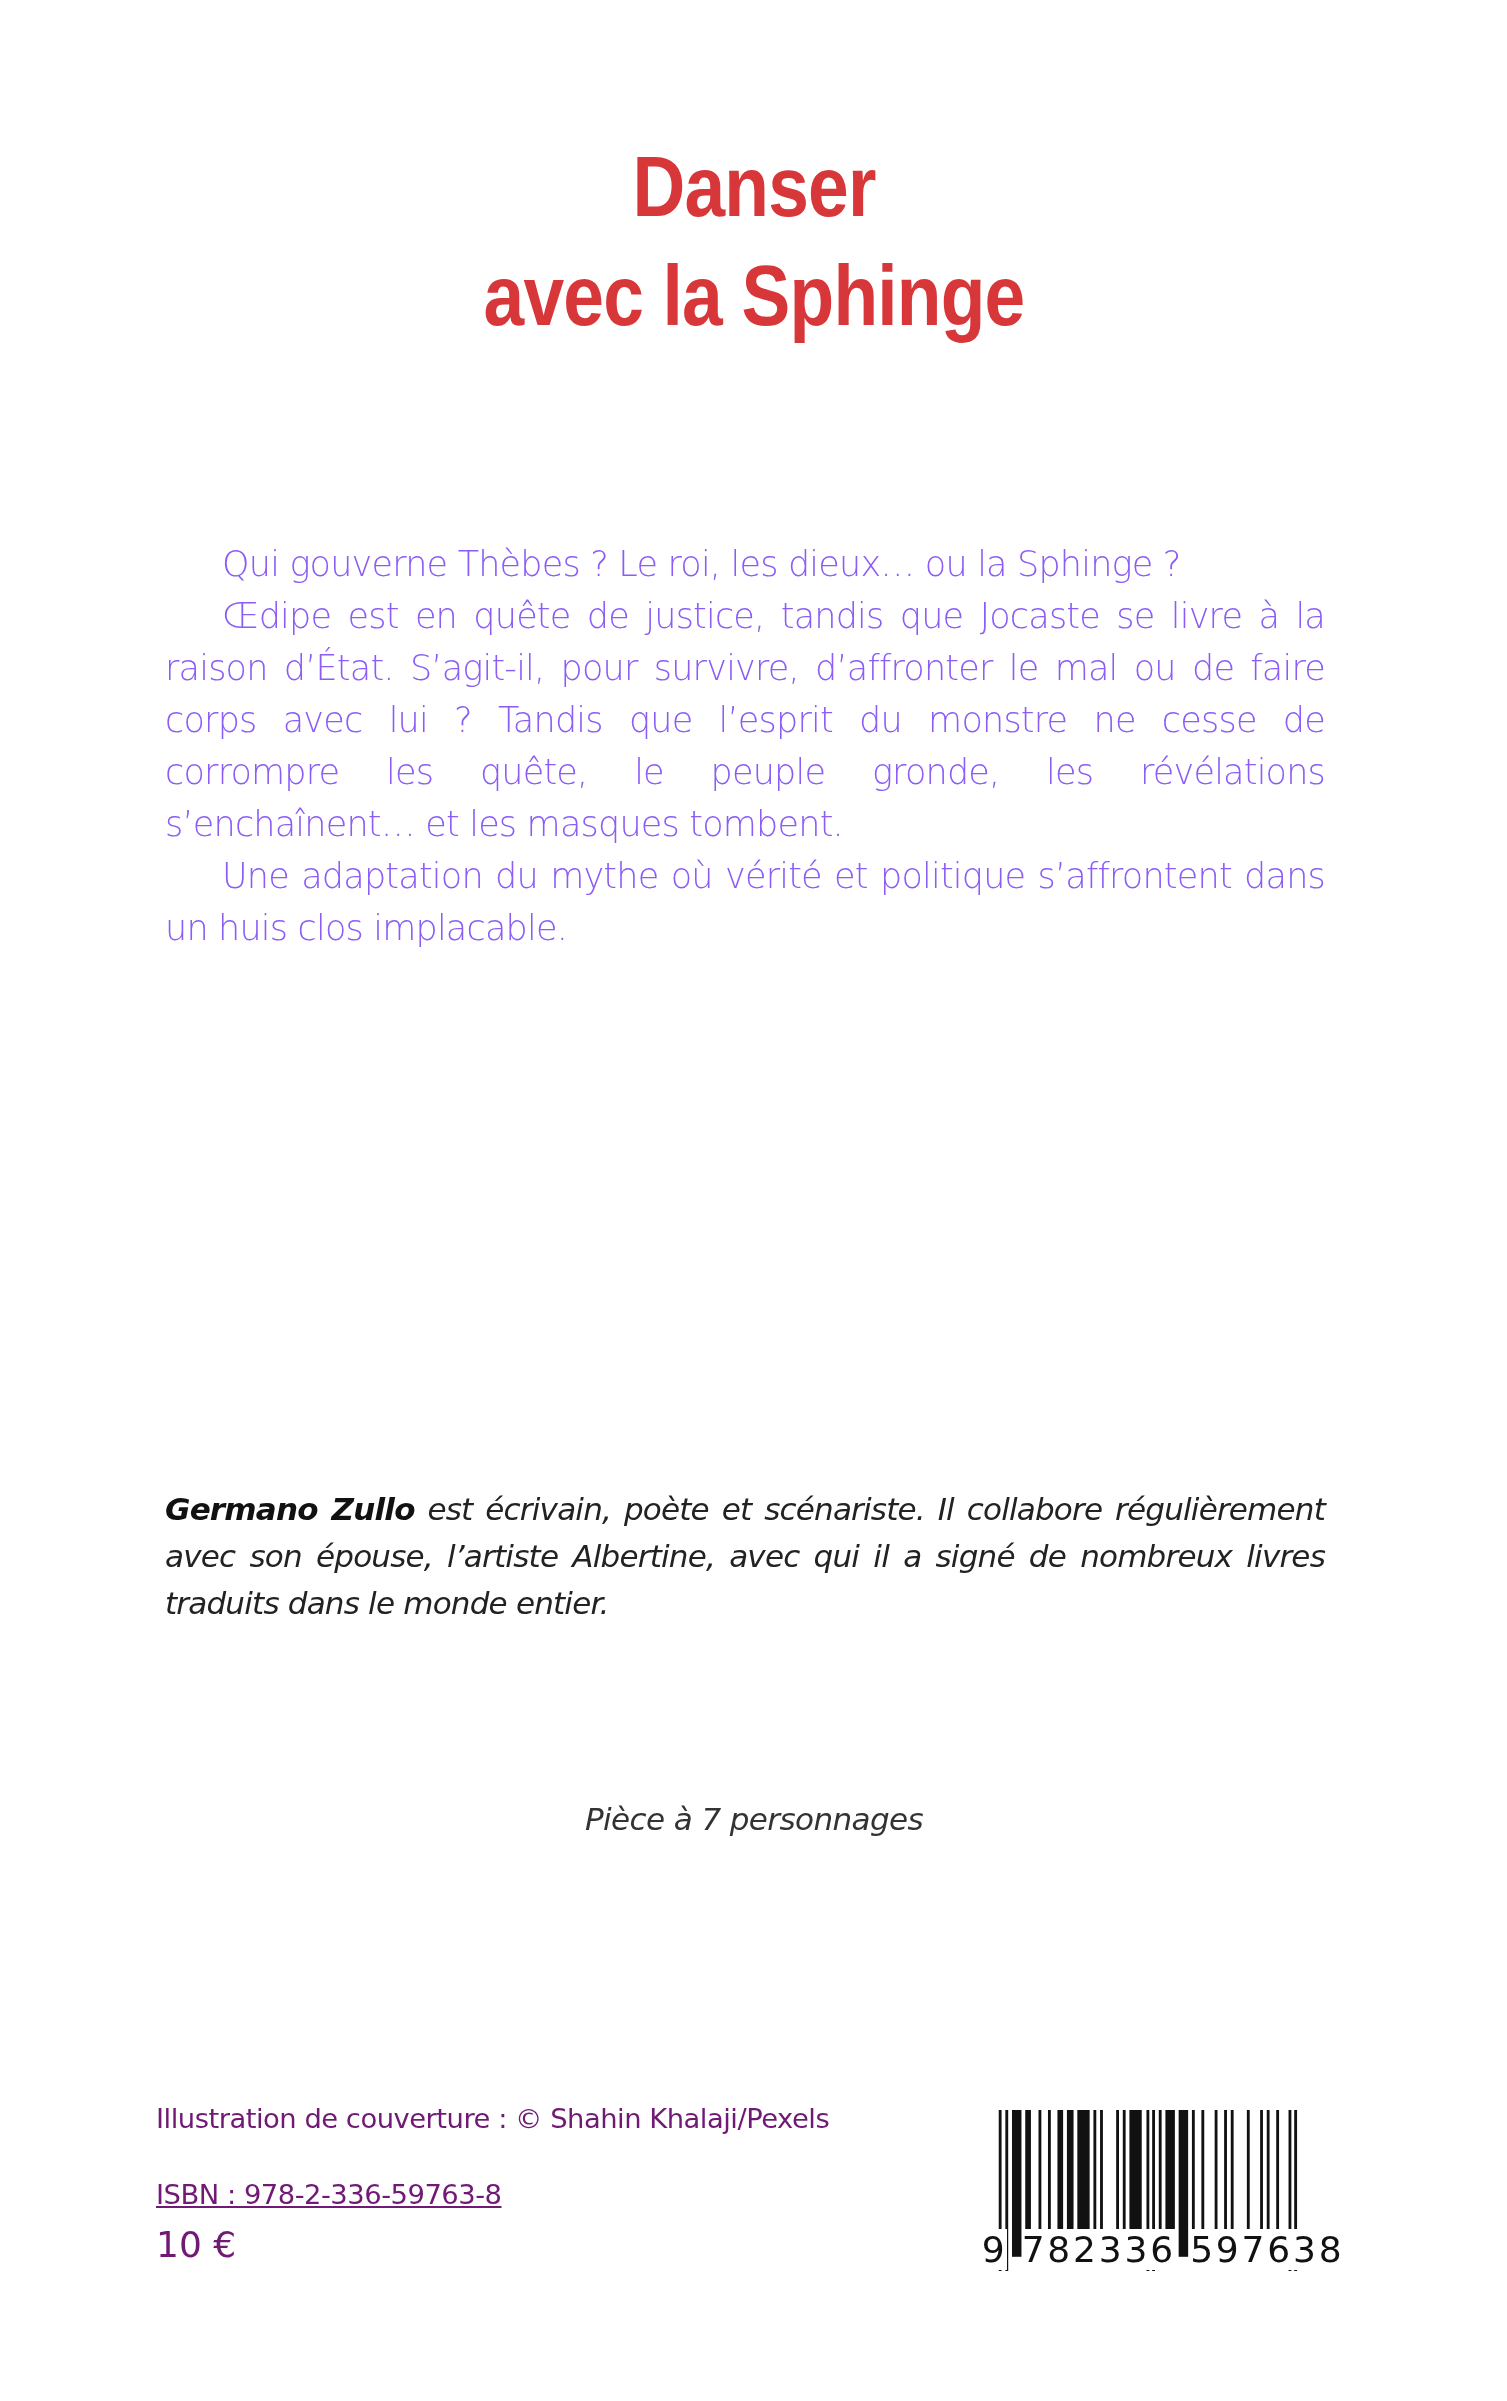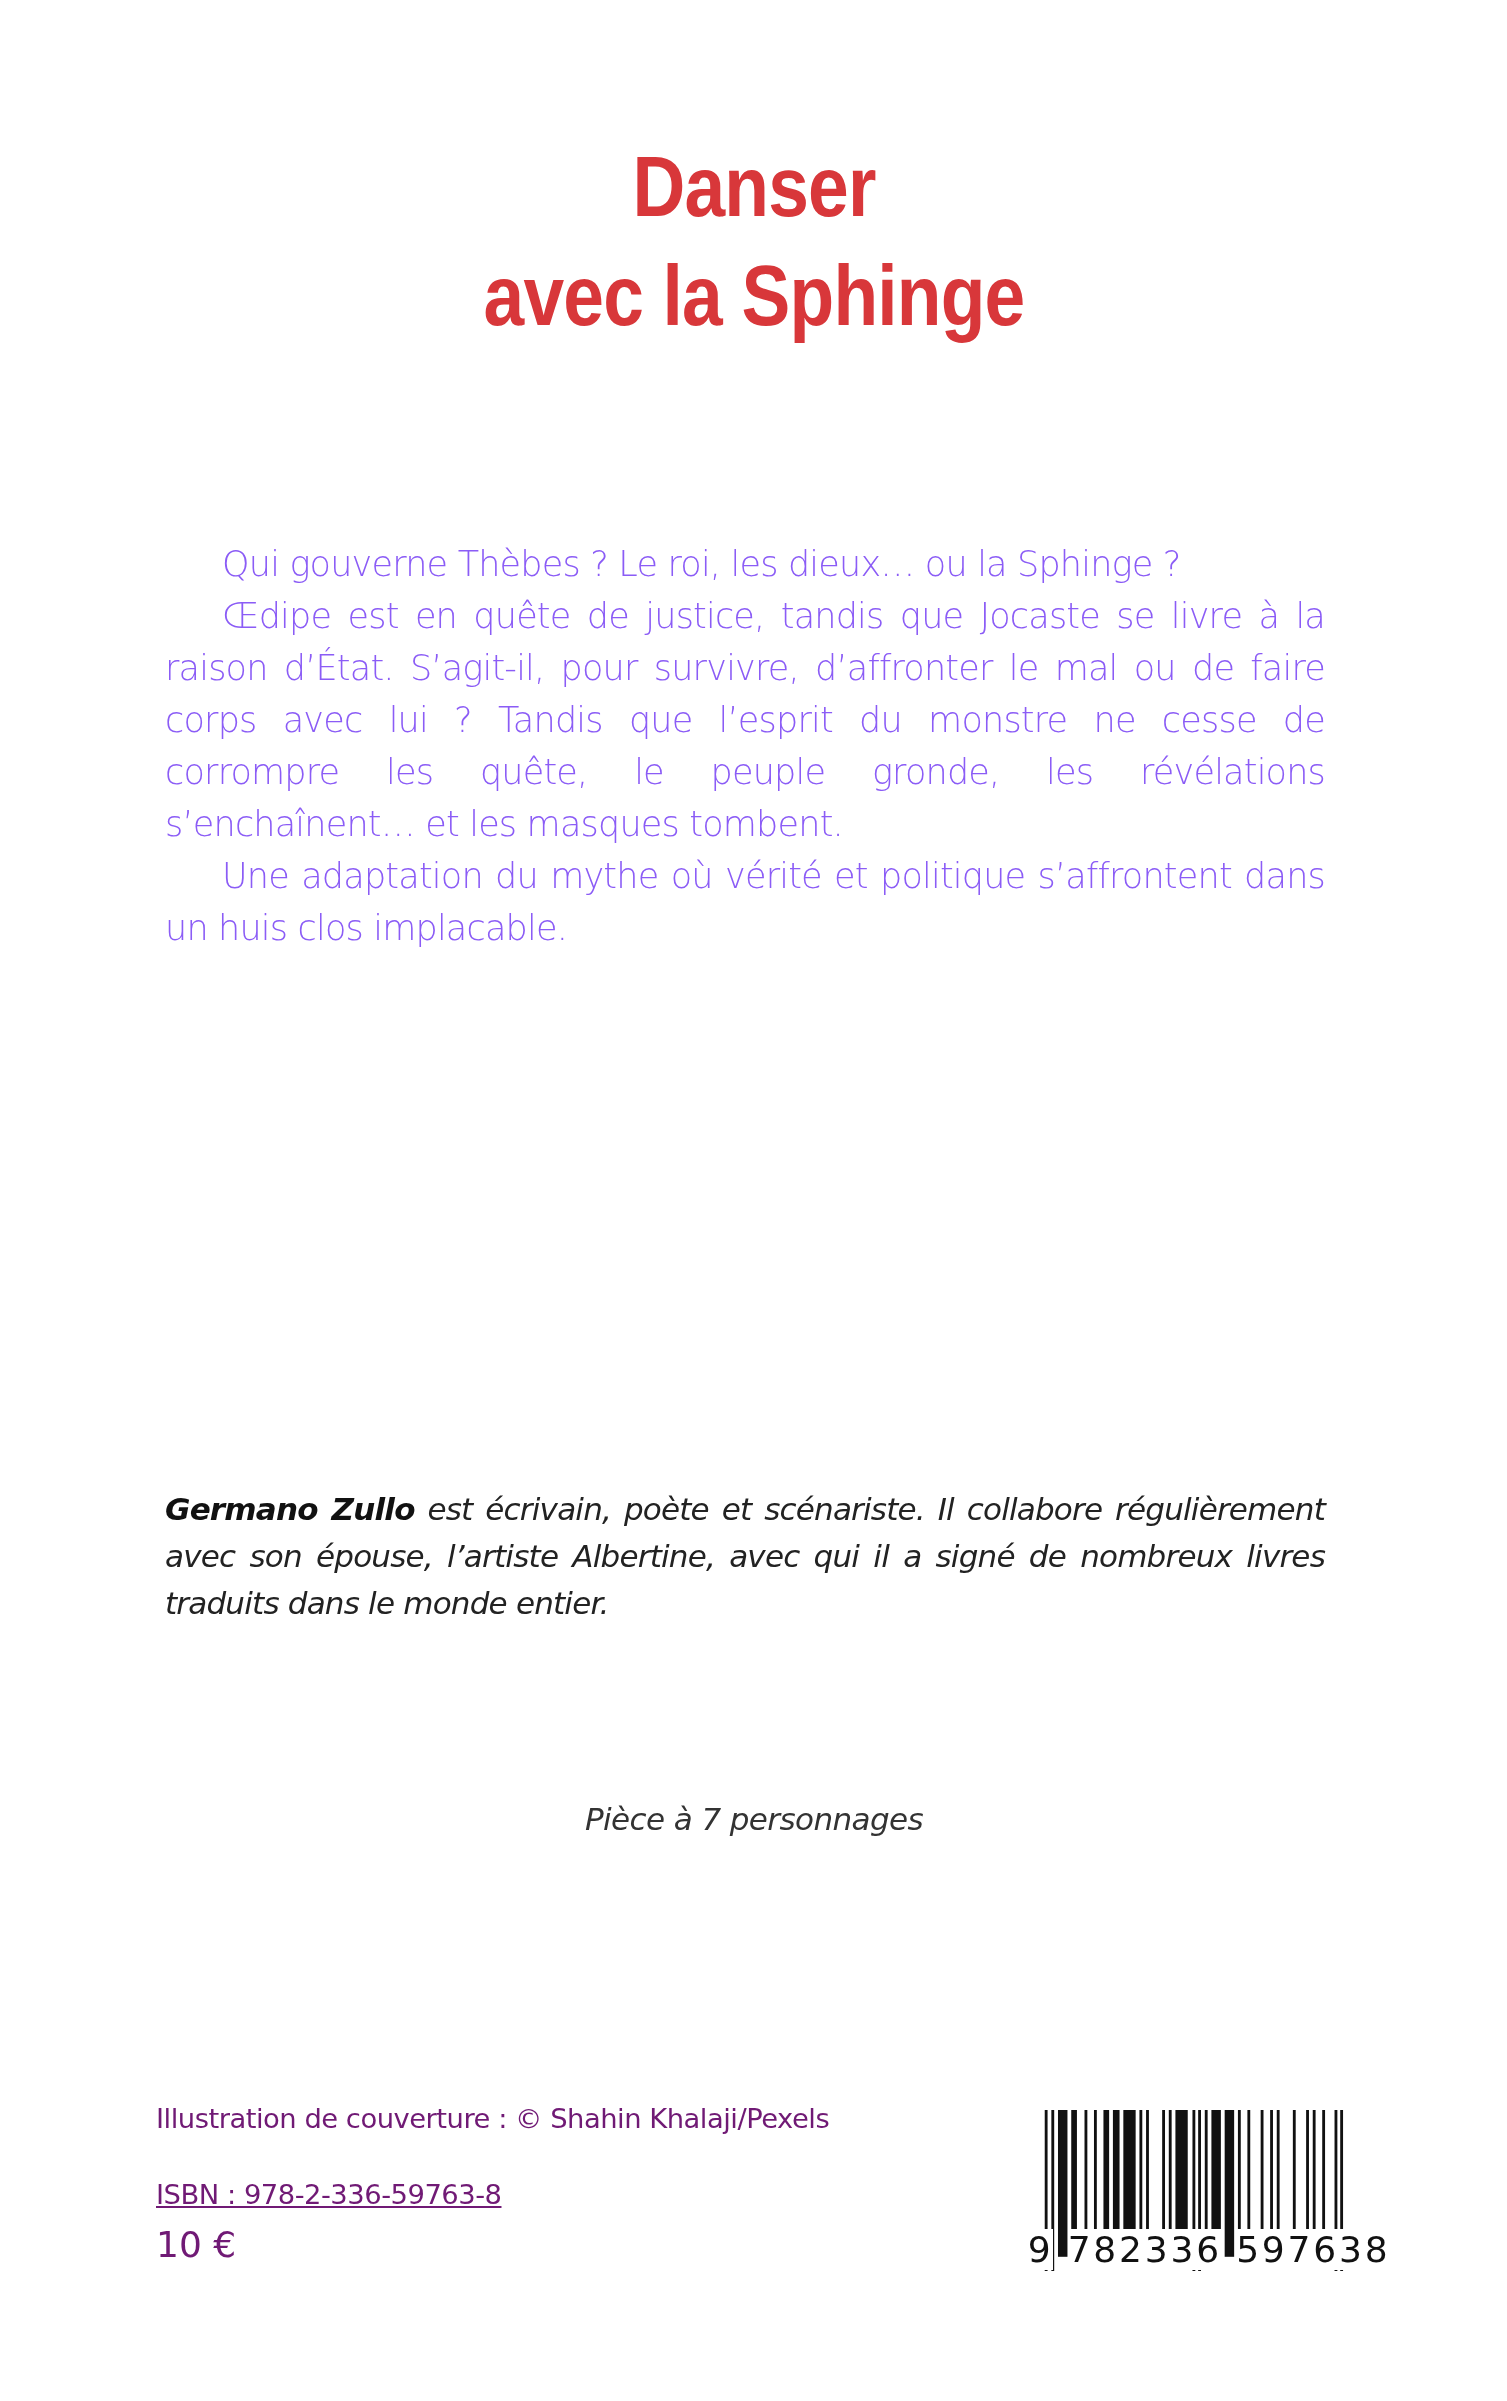--- a/index.html
+++ b/index.html
@@ -32,21 +32,21 @@
     font-size: 31px; color: #333; letter-spacing: -0.6px; margin-top: 33px;
   }
   .credit, .isbn, .price {
     position: absolute; left: 156px;
     font-family: "DejaVu Sans", sans-serif; color: #701a75;
   }
   .credit { top: 2103px; font-size: 27.4px; letter-spacing: -0.5px; }
   .isbn { top: 2179px; font-size: 27.4px; letter-spacing: -0.5px; text-decoration: underline; }
   .price { top: 2224px; font-size: 36px; }
   .barcode {
-    position: absolute; left: 1022px; top: 2110px; width: 322px; height: 170px;
+    position: absolute; left: 976px; top: 2110px; width: 322px; height: 170px;
   }
   .barcode-bars { position: absolute; left: 0; top: 0; width: 322px; height: 161px; }
   .barcode-digits {
     position: absolute; left: 5.7px; top: 119px; width: 322px;
     font-family: "DejaVu Sans", sans-serif; font-size: 36px; color: #111;
     letter-spacing: 2.8px; background: transparent;
   }
   .barcode-digits span { background: #fff; }
 </style>
 </head>

